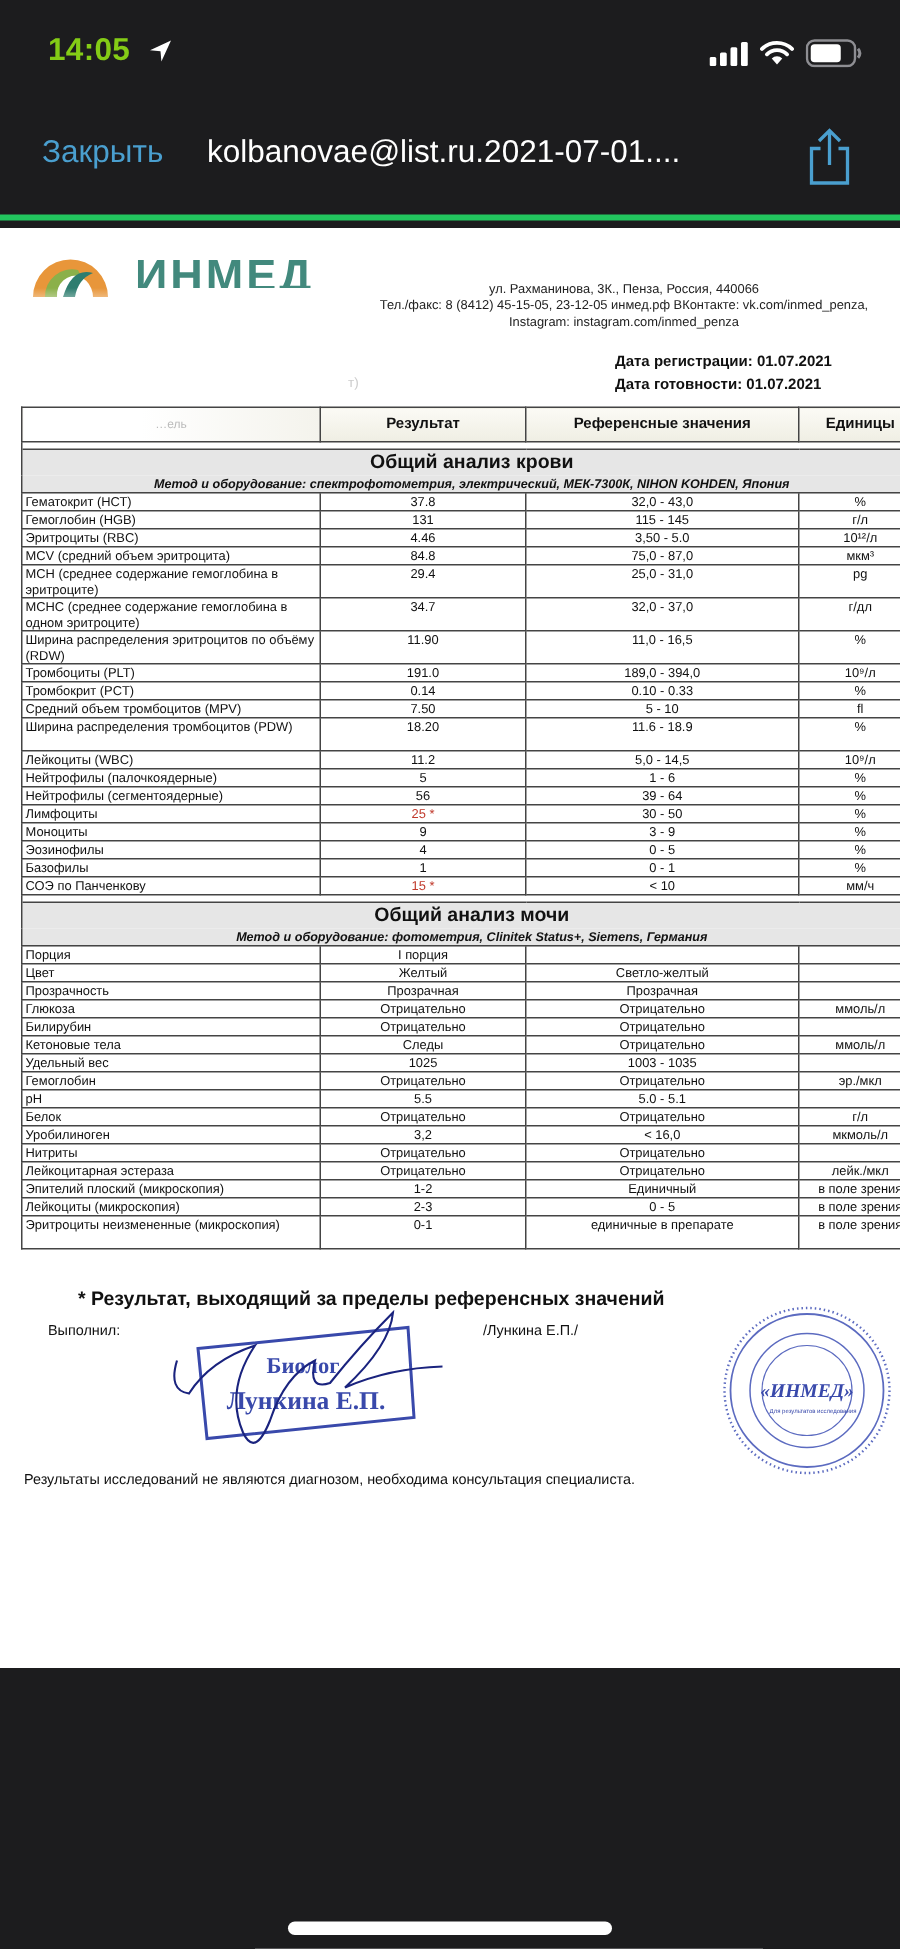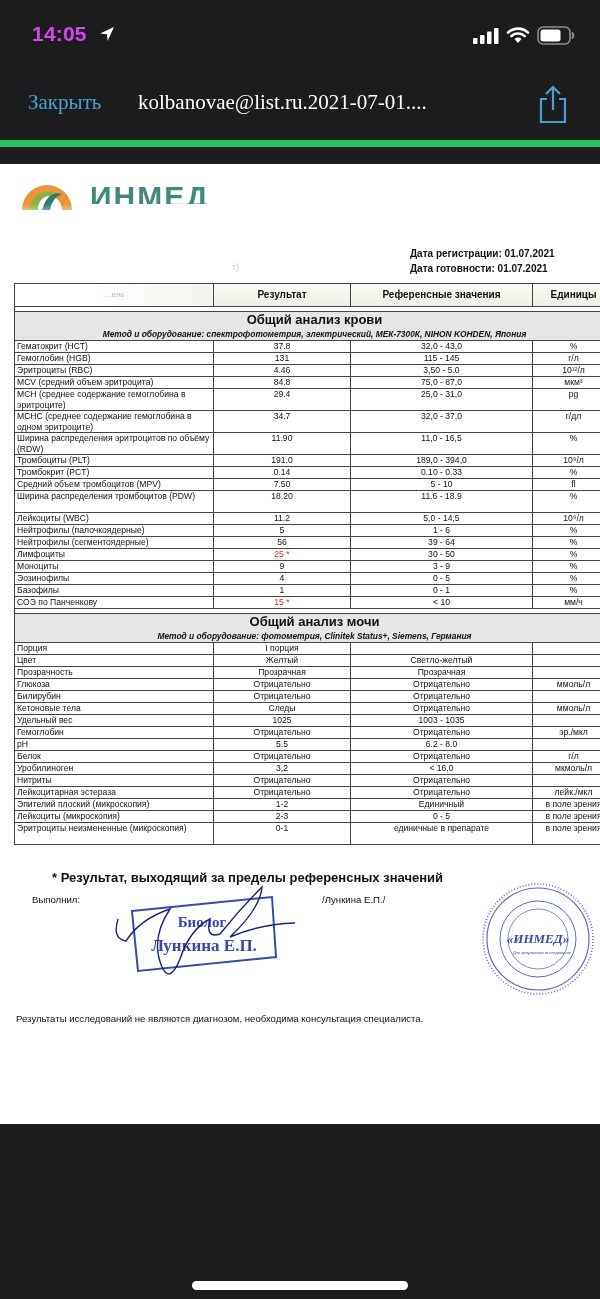--- a/index.html
+++ b/index.html
@@ -1,34 +1,34 @@
 <!DOCTYPE html>
 <html><head>
 <meta charset="utf-8">
 <style>
   * { box-sizing: border-box; margin: 0; padding: 0; }
   html, body { width: 600px; height: 1299px; overflow: hidden; background: #1c1c1e; }
   body { position: relative; font-family: "Liberation Sans", sans-serif; color: #111; }
 
   
   .status-bar { position: absolute; left: 0; top: 0; width: 600px; height: 72px; background: #1c1c1e; }
-  .status-time { position: absolute; left: 32px; top: 22px; color: #d946ef; font-size: 21px; font-weight: bold; letter-spacing: 0.2px; }
+  .status-time { position: absolute; left: 32px; top: 22px; color: #84cc16; font-size: 21px; font-weight: bold; letter-spacing: 0.2px; }
   .loc-icon { position: absolute; left: 99px; top: 26px; width: 16px; height: 16px; }
   .signal-icon { position: absolute; left: 473px; top: 28px; width: 26px; height: 16px; }
   .wifi-icon { position: absolute; left: 506px; top: 26px; width: 24px; height: 18px; }
   .battery-icon { position: absolute; left: 537px; top: 26px; width: 38px; height: 19px; }
 
   
-  .nav-bar { position: absolute; left: 0; top: 72px; width: 600px; height: 75px; background: #1c1c1e; border-bottom: 7px solid #22c55e; font-family: Liberation Serif, serif; }
+  .nav-bar { position: absolute; left: 0; top: 72px; width: 600px; height: 75px; background: #1c1c1e; border-bottom: 4px solid #22c55e; }
   .nav-close { position: absolute; left: 28px; top: 18px; color: #4a9fcf; font-size: 21px; cursor: pointer; }
   .nav-title { position: absolute; left: 138px; top: 18px; color: #fff; font-size: 21px; white-space: nowrap; width: 375px; overflow: hidden; }
   .share-icon { position: absolute; left: 536px; top: 12px; width: 34px; height: 40px; cursor: pointer; }
 
   
-  .doc { position: absolute; left: 0; top: 164px; width: 600px; height: 960px; background: #fff; overflow: hidden; }
+  .doc { position: absolute; left: 0; top: 152px; width: 600px; height: 960px; background: #fff; overflow: hidden; }
   .logo-mark { position: absolute; left: 18px; top: 10px; width: 58px; height: 36px; }
   .logo-text { position: absolute; left: 90px; top: 16px; font-size: 30px; font-weight: bold; color: #2e7d6f; letter-spacing: 2px; height: 24px; overflow: hidden; line-height: 34px; opacity: .9; }
   .logo-fade { position: absolute; left: 0; top: 40px; width: 240px; height: 75px; background: linear-gradient(#fff0, #fff 25%); }
 
   .org-name { position: absolute; left: 320px; top: 14px; width: 240px; text-align: center; font-size: 14.5px; font-weight: bold; }
   .org-addr { position: absolute; left: 236px; top: 35px; width: 360px; text-align: center; font-size: 8.6px; line-height: 11px; color: #222; }
   .date-reg, .date-ready { position: absolute; left: 410px; font-size: 10px; font-weight: bold; }
   .date-reg { top: 84px; }
   .date-ready { top: 99px; }
   .blurred-left { position: absolute; left: 232px; top: 98px; font-size: 9px; color: #ccc; }
@@ -48,21 +48,21 @@
   .tbl tr.meth td { background: #e6e6e6; text-align: center; font-weight: bold; font-style: italic; font-size: 8.4px; height: 12px; border-top: none; line-height: 11px; }
   .tbl td.abn { color: #c0392b; margin-top: 23px; }
   .tbl tr.r1 td { height: 12px; }
   .tbl tr.r2 td { height: 22px; }
 
   .footnote { position: absolute; left: 16px; top: 706px; font-size: 13px; font-weight: bold; margin-left: 36px; }
   .performed { position: absolute; left: 16px; top: 730px; font-size: 9.6px; padding-left: 16px; }
   .performer { position: absolute; left: 322px; top: 730px; font-size: 9.6px; }
   .signature { position: absolute; left: 110px; top: 715px; width: 200px; height: 110px; }
   .stamp { position: absolute; left: 480px; top: 717px; width: 116px; height: 116px; }
-  .disclaimer { position: absolute; left: 16px; top: 829px; font-size: 9.6px; margin-top: 20px; }
+  .disclaimer { position: absolute; left: 16px; top: 829px; font-size: 9.6px; }
 
   .home-indicator { position: absolute; left: 192px; top: 1281px; width: 216px; height: 9px; border-radius: 5px; background: #fff; }
 </style>
 </head>
 <body>
 
 <div class="status-bar">
   <span class="status-time">14:05</span>
   <svg class="loc-icon" viewBox="0 0 16 16">
       <path d="M15 1 L1 7.5 L8 8.2 L8.6 15 Z" fill="#fff"></path>
@@ -96,20 +96,25 @@
 
 <div class="doc">
   <svg class="logo-mark" viewBox="0 0 58 36">
     <path d="M4 36 A25 25 0 0 1 54 36 L44 36 A15 15 0 0 0 14 36 Z" fill="#e8963a"></path>
     <path d="M12 36 A18 18 0 0 1 34 18 L36 22 A13 13 0 0 0 20 36 Z" fill="#8bb04a"></path>
     <path d="M24 36 Q30 16 44 20 Q34 24 32 36 Z" fill="#2e7d6f"></path>
   </svg>
   <div class="logo-text">ИНМЕД</div>
   <div class="logo-fade"></div>
 
+  <div class="org-addr">
+    <div>ул. Рахманинова, 3К., Пенза, Россия, 440066</div>
+    <div>Тел./факс: 8 (8412) 45-15-05, 23-12-05 инмед.рф ВКонтакте: vk.com/inmed_penza,</div>
+    <div>Instagram: instagram.com/inmed_penza</div>
+  </div>
   <div class="blurred-left">т)</div>
   <div class="date-reg">Дата регистрации: 01.07.2021</div>
   <div class="date-ready">Дата готовности: 01.07.2021</div>
 
   <table class="tbl">
     <colgroup>
         <col class="c1">
         <col class="c2">
         <col class="c3">
         <col class="c4">
@@ -299,21 +304,21 @@
         </tr>
         <tr class="r1">
           <td>Гемоглобин</td>
           <td class="c">Отрицательно</td>
           <td class="c">Отрицательно</td>
           <td class="c">эр./мкл</td>
         </tr>
         <tr class="r1">
           <td>pH</td>
           <td class="c">5.5</td>
-          <td class="c">6.2 - 8.0</td>
+          <td class="c">5.0 - 5.1</td>
           <td class="c"></td>
         </tr>
         <tr class="r1">
           <td>Белок</td>
           <td class="c">Отрицательно</td>
           <td class="c">Отрицательно</td>
           <td class="c">г/л</td>
         </tr>
         <tr class="r1">
           <td>Уробилиноген</td>

